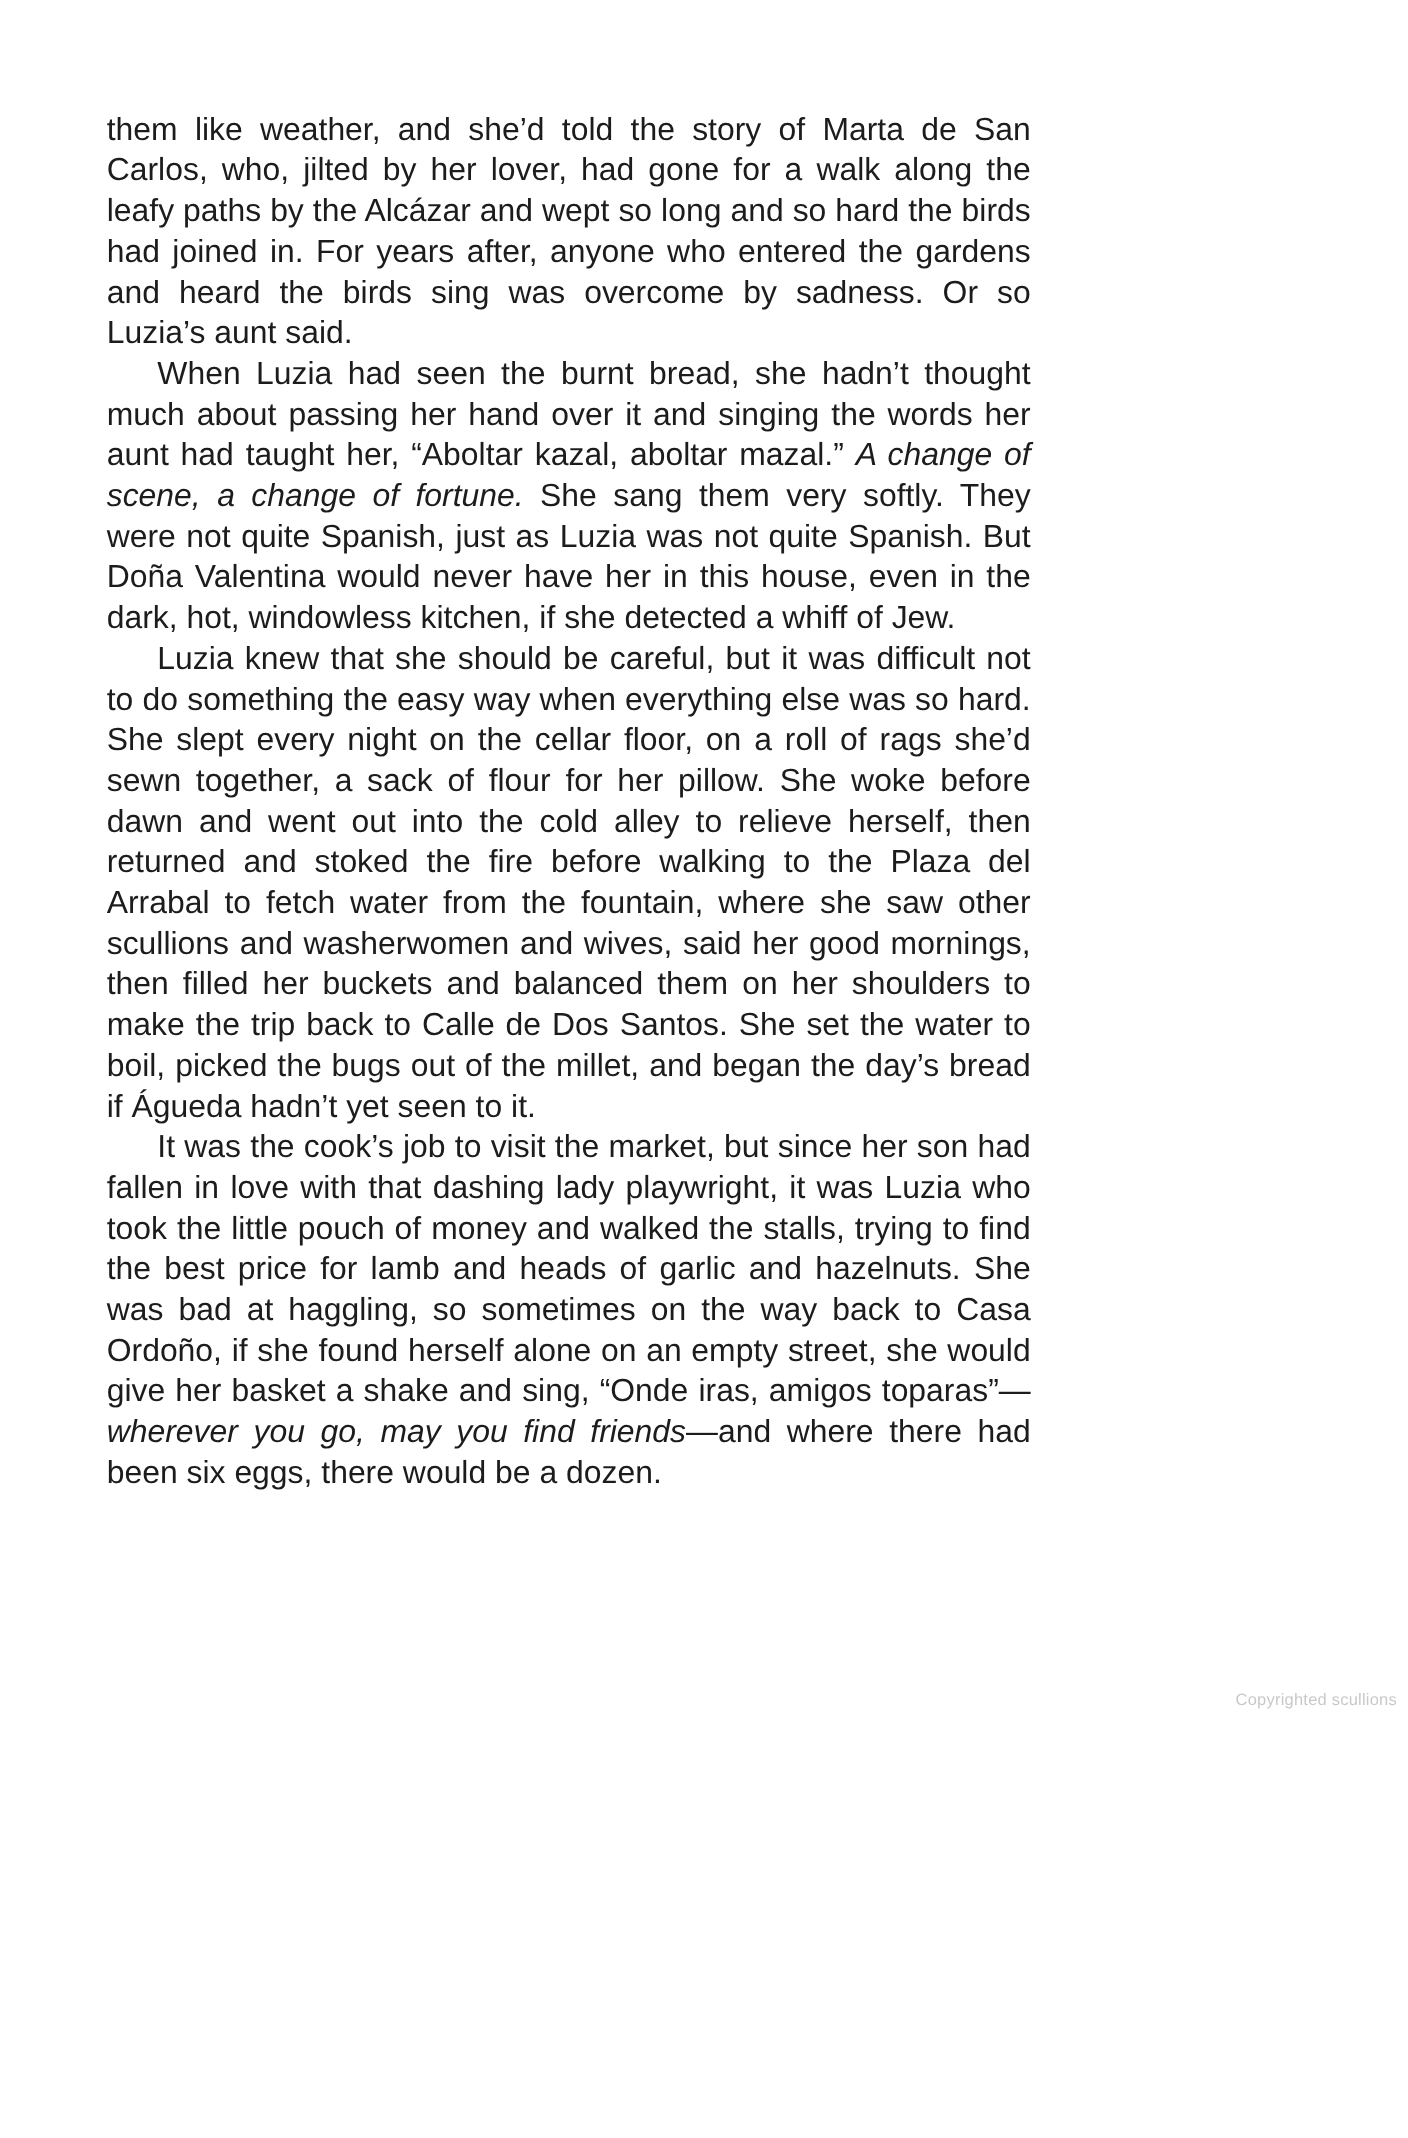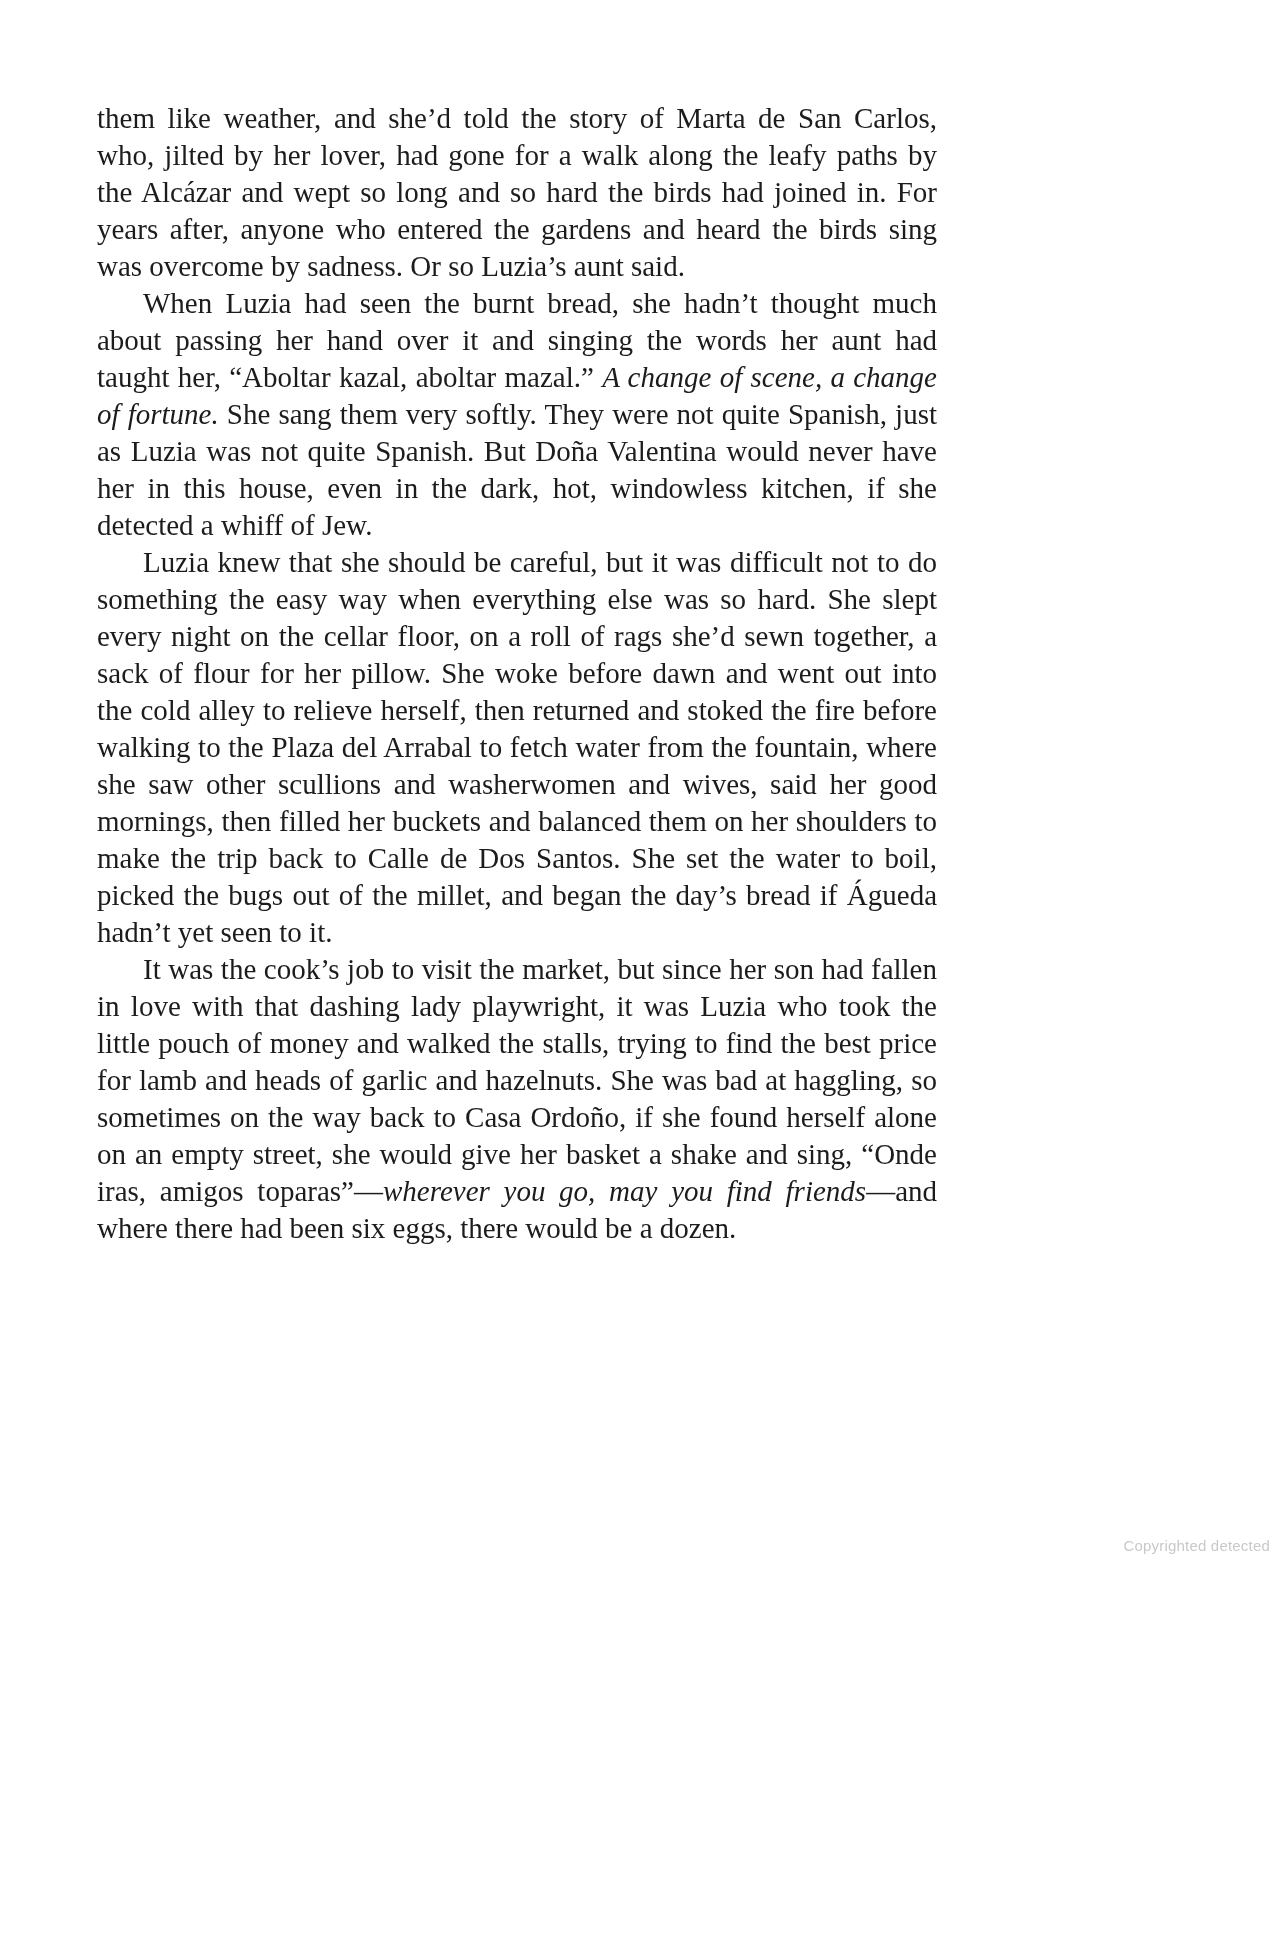--- a/index.html
+++ b/index.html
@@ -17,21 +17,21 @@
     position: absolute;
     inset: 0;
     background: #ffffff;
   }
   .text-block {
     position: absolute;
     left: 97px;
     top: 100px;
     width: 840px;
     color: #1c1c1c;
-    font-family: Liberation Serif, serif;
+    font-family: Liberation Sans, sans-serif;
     font-size: 29px;
     line-height: 37px;
     text-align: justify;
     text-justify: inter-word;
   }
   .para {
     margin: 0;
     padding: 0;
   }
   .para.indent {
@@ -53,14 +53,14 @@
 </head>
 <body>
 
 <div class="book-page">
   <div class="text-block">
       <p class="para"><span>them like weather, and she’d told the story of Marta de San Carlos, who, jilted by her lover, had gone for a walk along the leafy paths by the Alcázar and wept so long and so hard the birds had joined in. For years after, anyone who entered the gardens and heard the birds sing was overcome by sadness. Or so Luzia’s aunt said.</span></p>
       <p class="para indent"><span>When Luzia had seen the burnt bread, she hadn’t thought much about passing her hand over it and singing the words her aunt had taught her, “Aboltar kazal, aboltar mazal.” </span><span class="italic">A change of scene, a change of fortune.</span><span> She sang them very softly. They were not quite Spanish, just as Luzia was not quite Spanish. But Doña Valentina would never have her in this house, even in the dark, hot, windowless kitchen, if she detected a whiff of Jew.</span></p>
       <p class="para indent"><span>Luzia knew that she should be careful, but it was difficult not to do something the easy way when everything else was so hard. She slept every night on the cellar floor, on a roll of rags she’d sewn together, a sack of flour for her pillow. She woke before dawn and went out into the cold alley to relieve herself, then returned and stoked the fire before walking to the Plaza del Arrabal to fetch water from the fountain, where she saw other scullions and washerwomen and wives, said her good mornings, then filled her buckets and balanced them on her shoulders to make the trip back to Calle de Dos Santos. She set the water to boil, picked the bugs out of the millet, and began the day’s bread if Águeda hadn’t yet seen to it.</span></p>
       <p class="para indent"><span>It was the cook’s job to visit the market, but since her son had fallen in love with that dashing lady playwright, it was Luzia who took the little pouch of money and walked the stalls, trying to find the best price for lamb and heads of garlic and hazelnuts. She was bad at haggling, so sometimes on the way back to Casa Ordoño, if she found herself alone on an empty street, she would give her basket a shake and sing, “Onde iras, amigos toparas”—</span><span class="italic">wherever you go, may you find friends</span><span>—and where there had been six eggs, there would be a dozen.</span></p>
     </div>
-  <div class="watermark">Copyrighted detected</div>
+  <div class="watermark">Copyrighted scullions</div>
 </div>
 
 </body></html>

